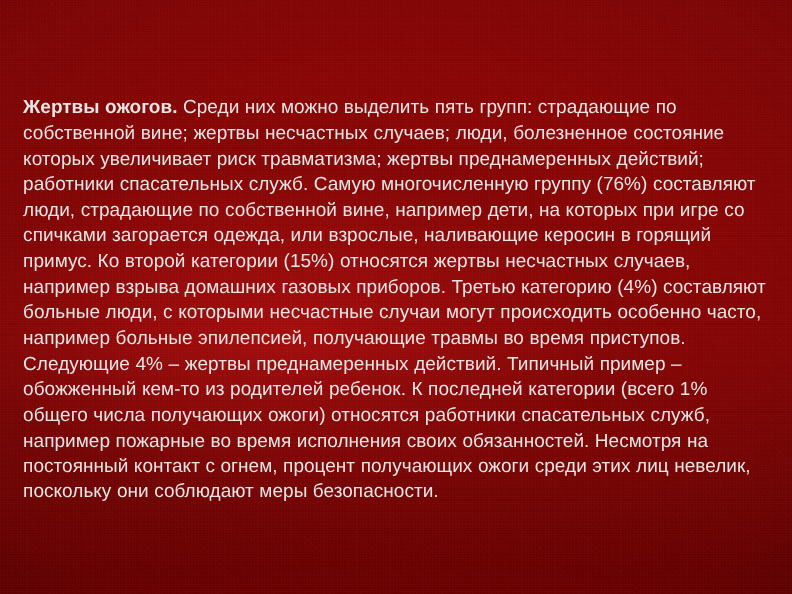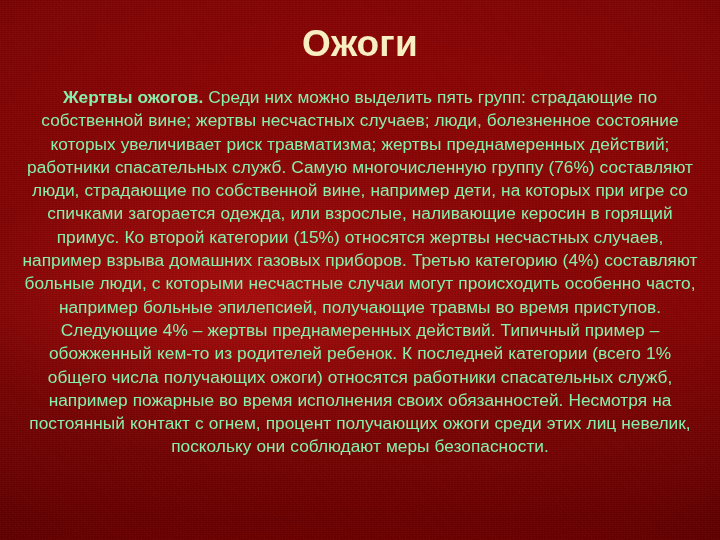--- a/index.html
+++ b/index.html
@@ -98,24 +98,24 @@
     color: #f7eec2;
     letter-spacing: 0.2px;
     white-space: nowrap;
   }
 
   #body-block {
     position: absolute;
     top: 86px;
     left: 21px;
     width: 678px;
-    color: #86efac;
+    color: #e5e5e5;
     font-size: 17.3px;
     line-height: 23.3px;
-    text-align: center;
+    text-align: left;
     letter-spacing: 0.02px;
     word-spacing: 0.2px;
   }
 
   .lead {
     font-weight: bold;
   }
 
   
   .nosel { user-select: none; }
@@ -125,18 +125,17 @@
 
 <div id="slide">
 
   <div id="bg-bloom" class="nosel"></div>
   <div id="bg-vgrad" class="nosel"></div>
   <div id="bg-vignette" class="nosel"></div>
   <div id="bg-noise" class="nosel"></div>
 
   <div id="content">
 
-    <div id="slide-title">Ожоги</div>
 
     <div id="body-block"><span class="lead">Жертвы ожогов.</span><span> Среди них можно выделить пять групп: страдающие по собственной вине; жертвы несчастных случаев; люди, болезненное состояние которых увеличивает риск травматизма; жертвы преднамеренных действий; работники спасательных служб. Самую многочисленную группу (76%) составляют люди, страдающие по собственной вине, например дети, на которых при игре со спичками загорается одежда, или взрослые, наливающие керосин в горящий примус. Ко второй категории (15%) относятся жертвы несчастных случаев, например взрыва домашних газовых приборов. Третью категорию (4%) составляют больные люди, с которыми несчастные случаи могут происходить особенно часто, например больные эпилепсией, получающие травмы во время приступов. Следующие 4% – жертвы преднамеренных действий. Типичный пример – обожженный кем-то из родителей ребенок. К последней категории (всего 1% общего числа получающих ожоги) относятся работники спасательных служб, например пожарные во время исполнения своих обязанностей. Несмотря на постоянный контакт с огнем, процент получающих ожоги среди этих лиц невелик, поскольку они соблюдают меры безопасности.</span></div>
 
   </div>
 </div>
 
 </body></html>

